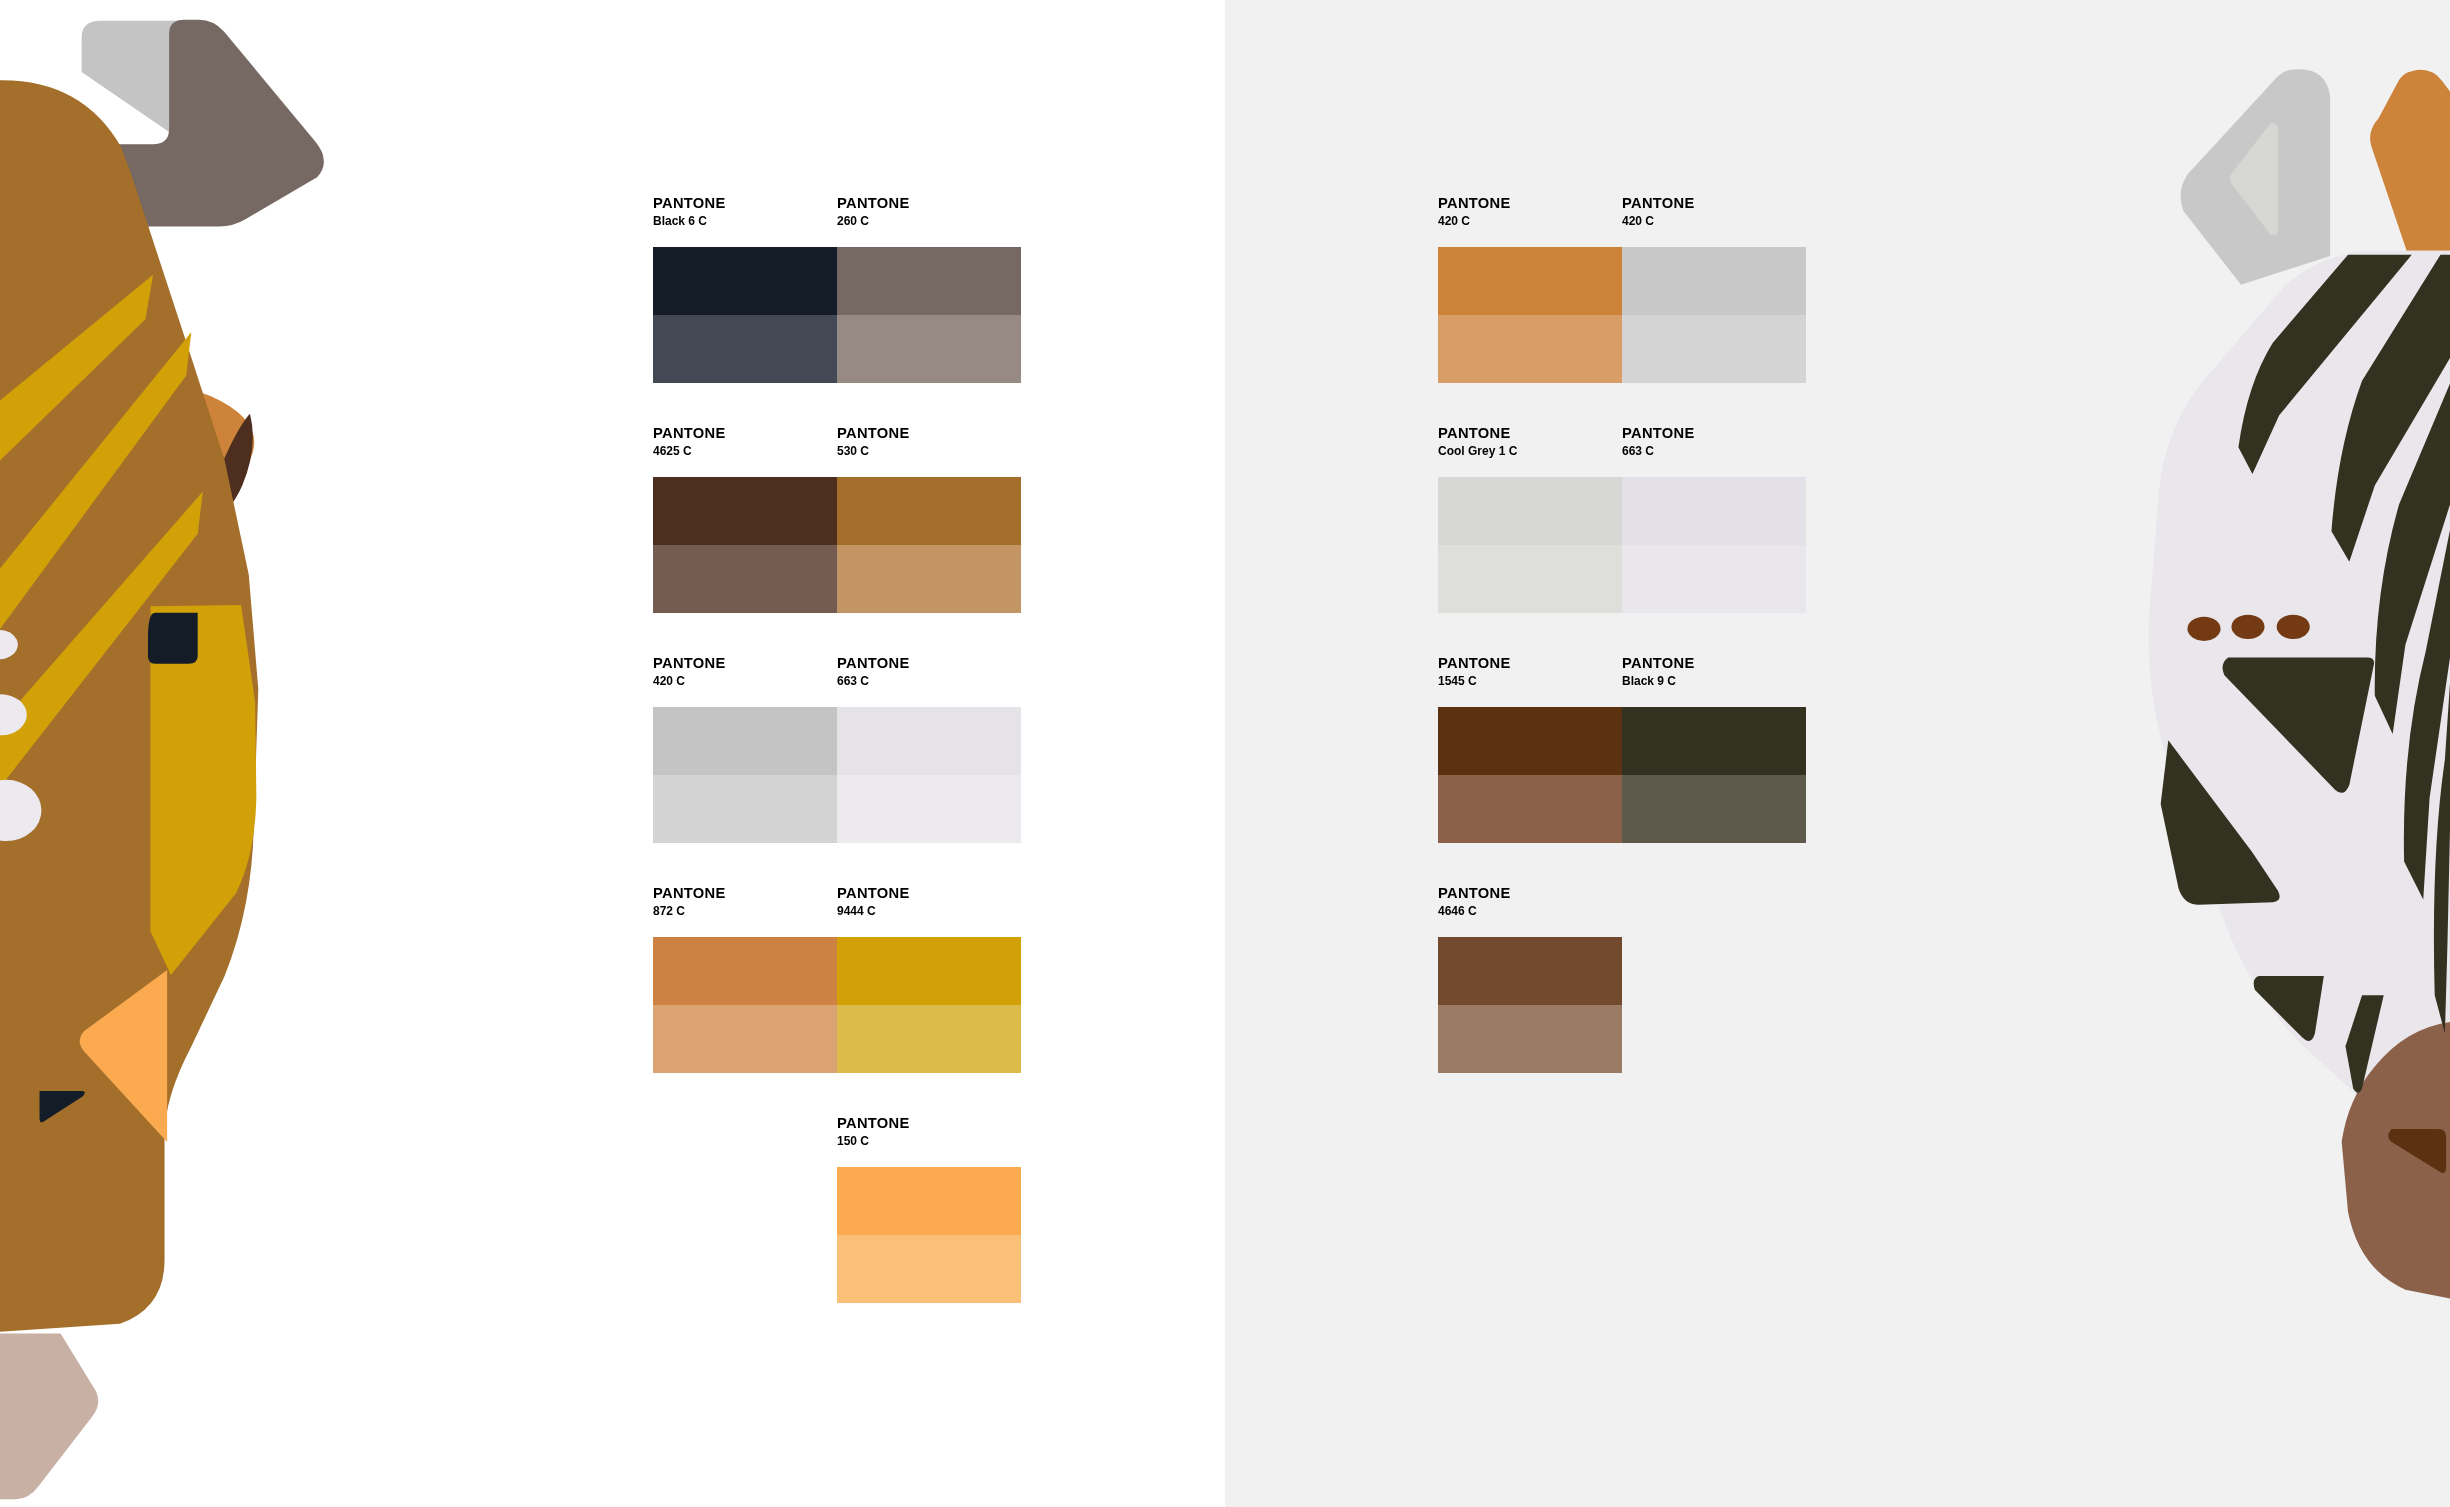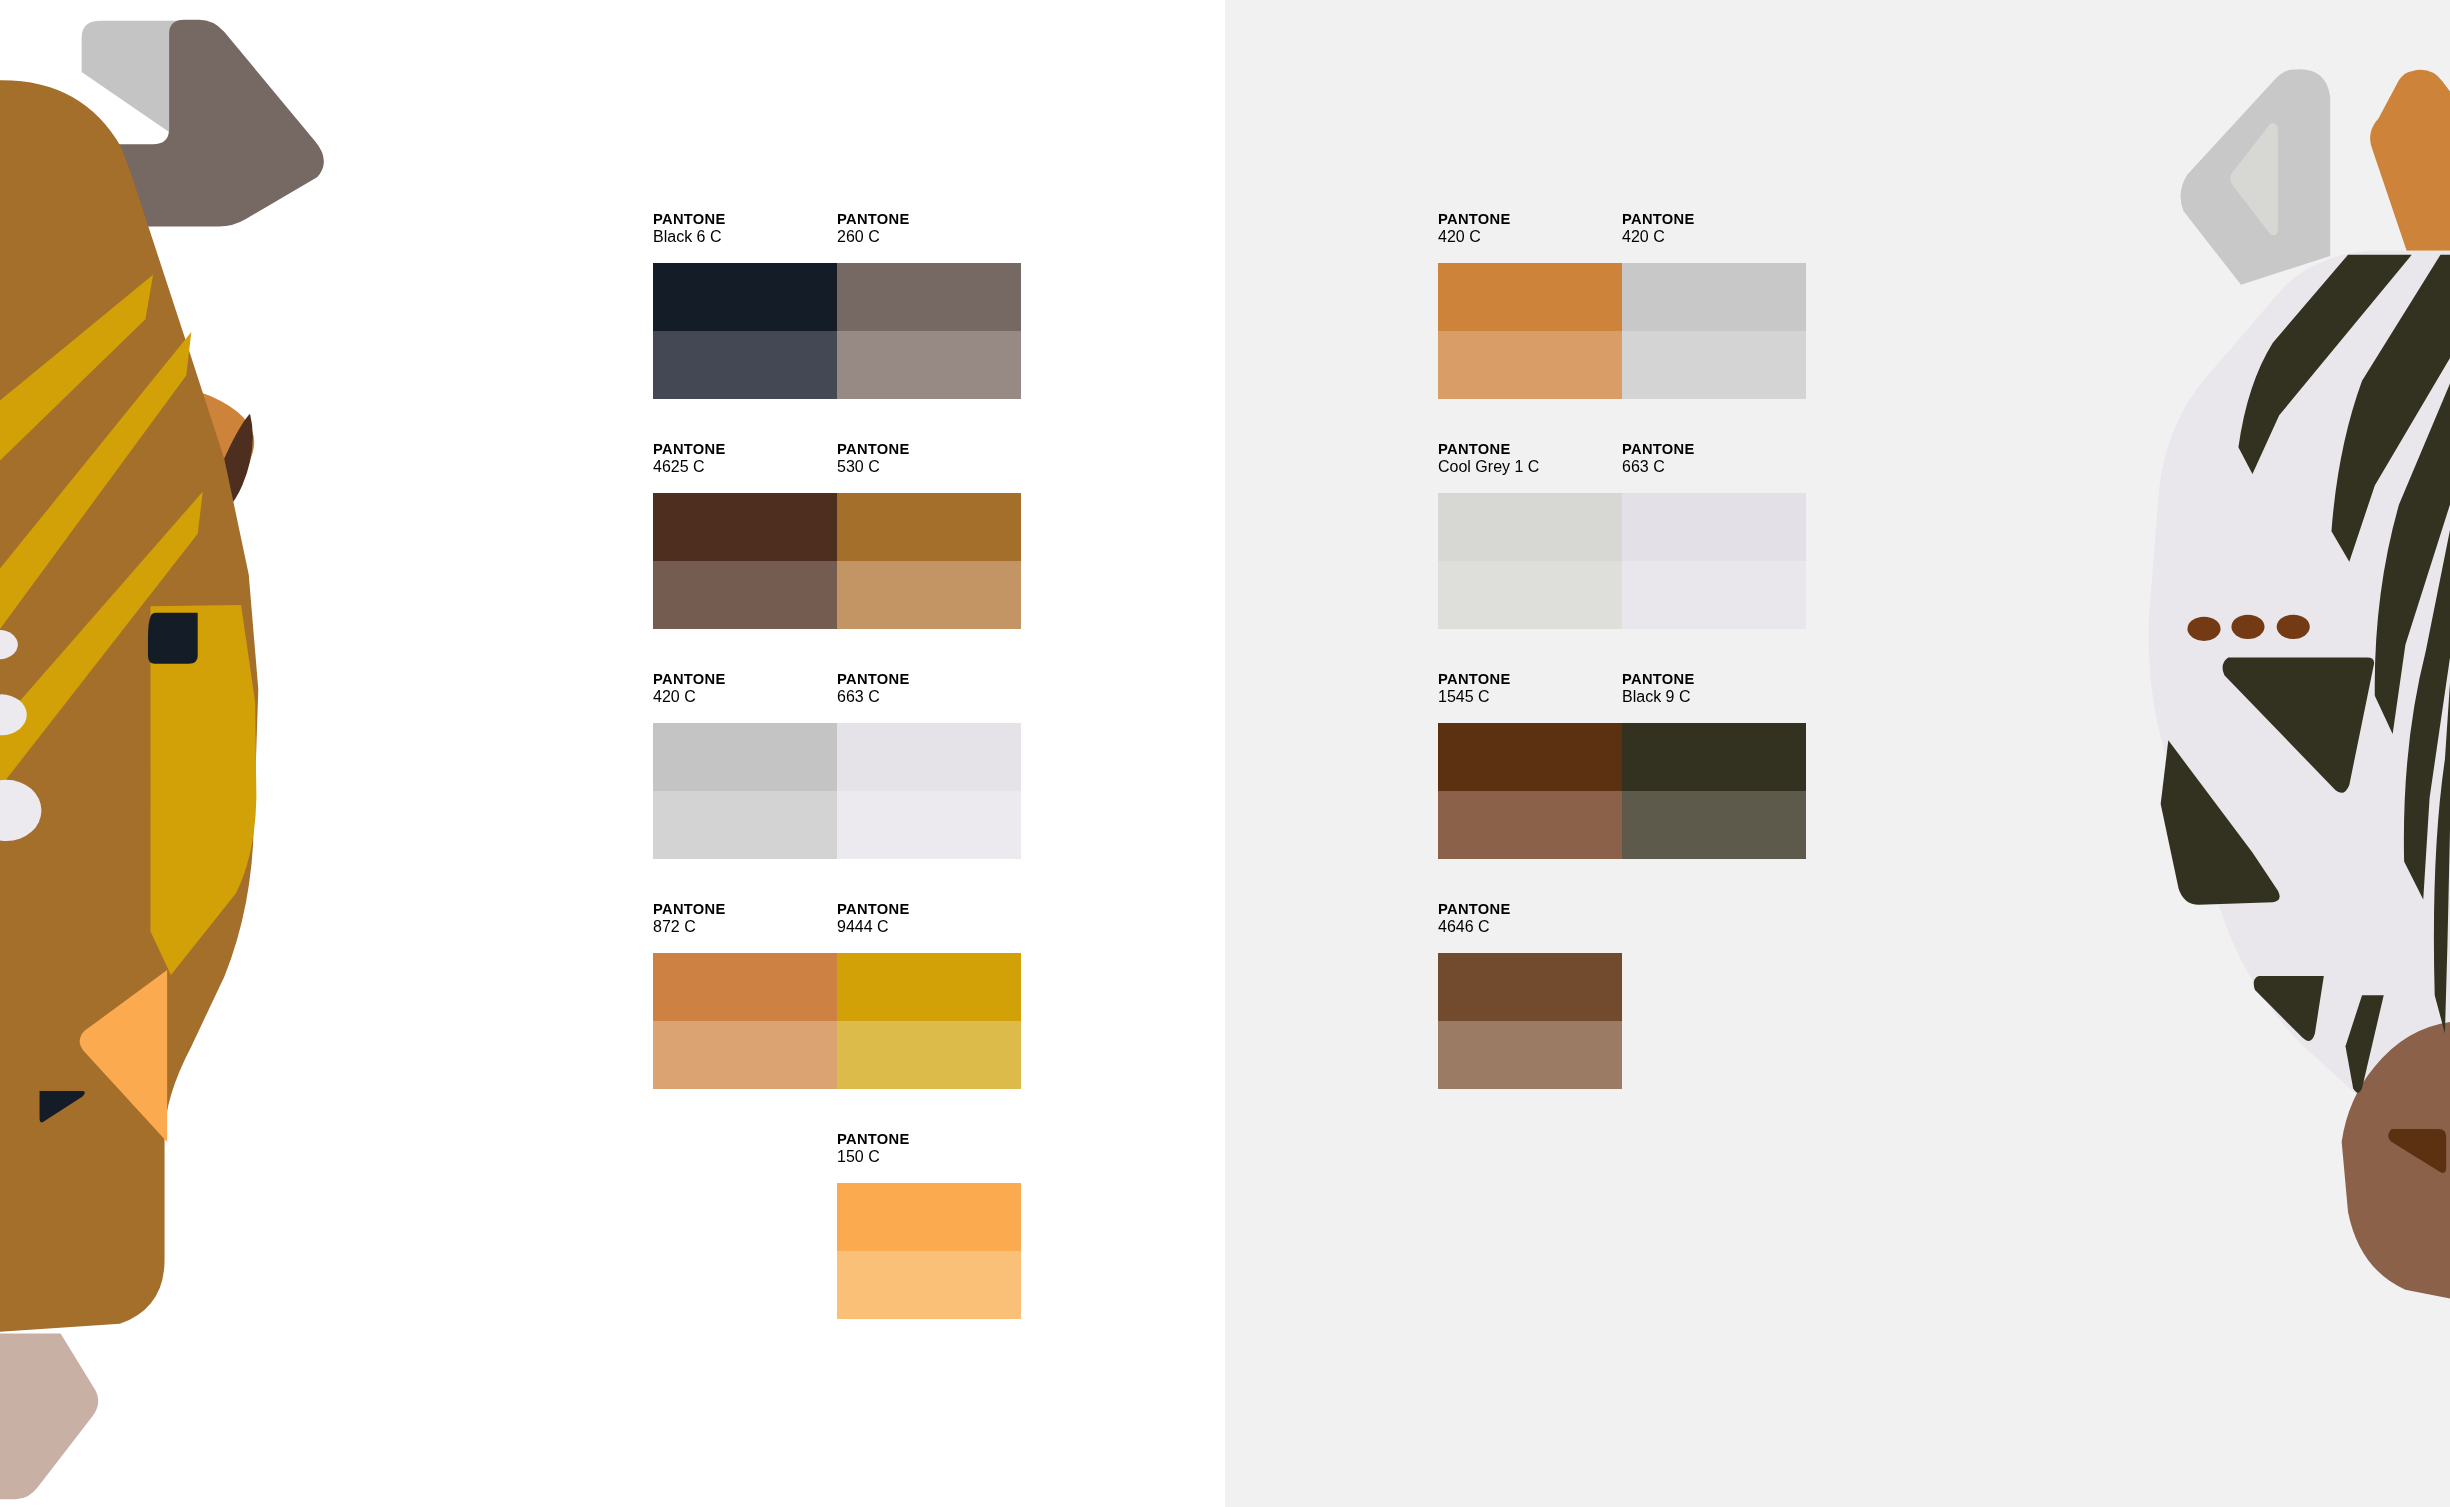--- a/index.html
+++ b/index.html
@@ -20,32 +20,32 @@
     background:#f1f1f1; overflow:hidden;
   }
 
   
   .swatch-grid{ position:absolute; }
   #grid-left{ left:653px; top:191px; }
   #grid-right{ left:1438px; top:191px; }
 
   .swatch-row{ position:relative; height:230px; }
   .swatch-cell{
-    position:absolute; top:16px; width:159px; height:230px;
+    position:absolute; top:0; width:159px; height:230px;
   }
   .swatch-cell.col0{ left:0; }
   .swatch-cell.col1{ left:184px; }
 
   .pantone-label{ height:56px; padding-top:2.6px; }
   .pantone-word{
     font-size:14.7px; font-weight:bold; letter-spacing:0.3px;
     color:#000; line-height:19px;
   }
   .pantone-code{
-    font-size:16px; font-weight:normal; color:#000; line-height:16.6px;
+    font-size:12px; font-weight:bold; color:#000; line-height:16.6px;
   }
   .swatch-chip{ width:184px; height:135px; }
   .chip-top{ width:100%; height:68px; }
   .chip-bottom{ width:100%; height:68px; }
 
   
   .illo{ position:absolute; top:0; }
   #illo-antelope{ left:0; top:0; width:574px; height:1508px; }
   #illo-zebra{ left:849px; top:0; width:376px; height:1508px; }
 

